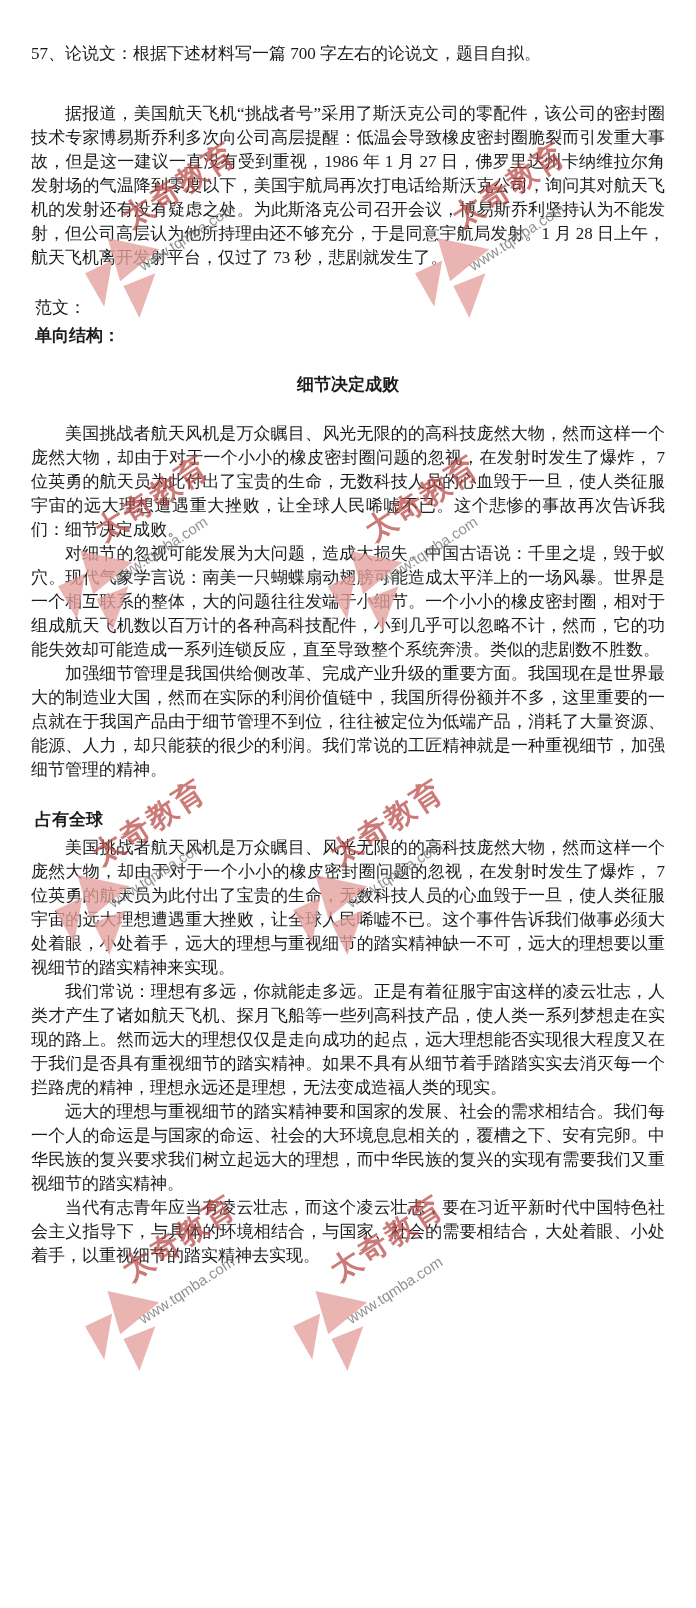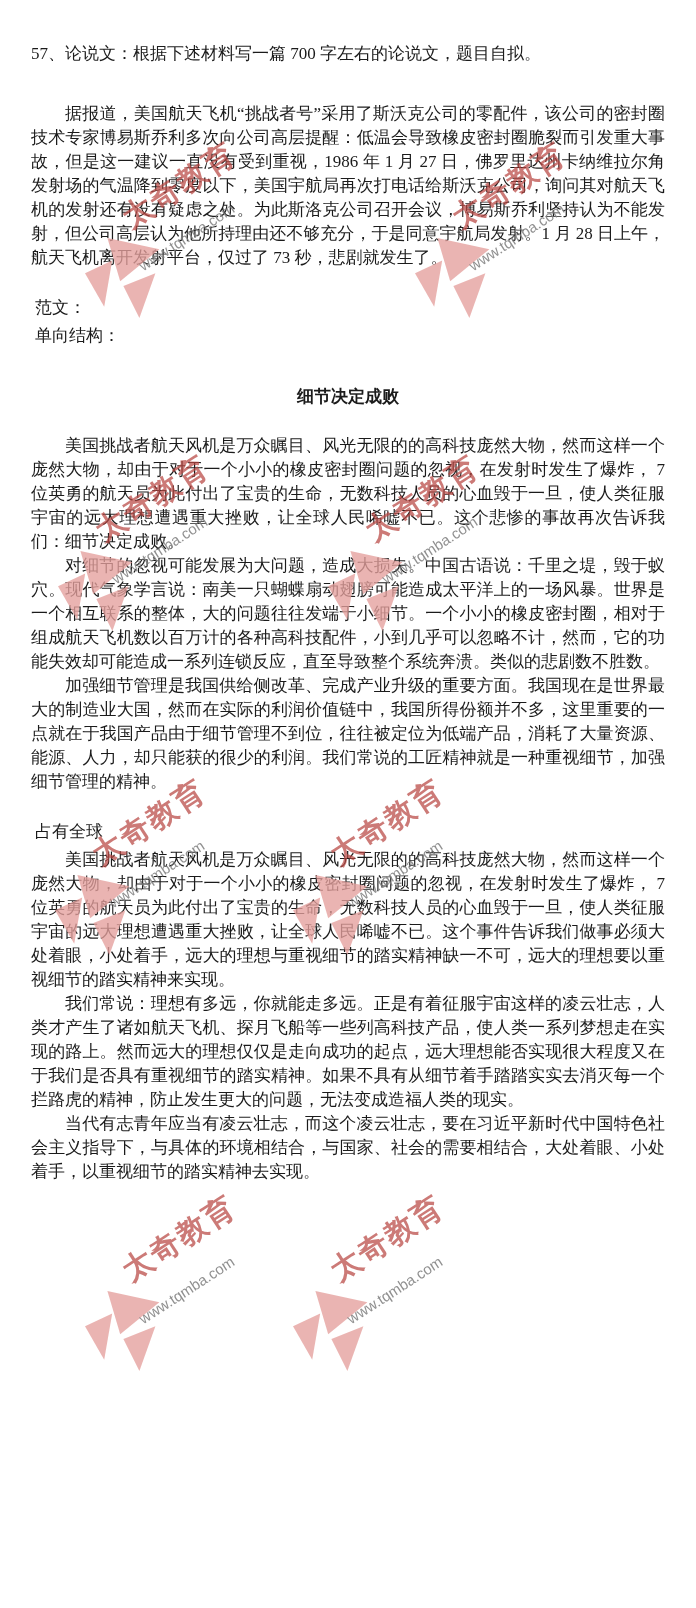--- a/index.html
+++ b/index.html
@@ -19,30 +19,30 @@
     padding:42px 31px 0 31px;
     font-size:17px;
     line-height:24px;
     text-align:justify;
   }
   .question { margin:0 0 26px 0; }
   .para { margin:0; text-indent:2em; }
   .material { margin-bottom:26px;margin-top:36px; }
   .label { margin:4px; }
   .bold {
-    font-weight:normal;
+    font-weight:bold;
     font-family:"Liberation Sans","DejaVu Sans",sans-serif;
   }
   .essay-title {
     font-size:17px;
     line-height:24px;
     text-align:center;
     font-weight:bold;
     font-family:"Liberation Sans","DejaVu Sans",sans-serif;
-    margin:37px 0 25px 0;
+    margin:25px 0 25px 0;
   }
   .essay-title.second { margin:0 0 25px 0; }
   .section2-label { margin-top:26px; }
 
   
   .watermark-layer {
     position:absolute; inset:0;
     z-index:2;
     pointer-events:none;
   }
@@ -88,21 +88,22 @@
     <p class="label">范文：</p>
     <p class="label bold">单向结构：</p>
 
     <h2 class="essay-title">细节决定成败</h2>
     <p class="para">美国挑战者航天风机是万众瞩目、风光无限的的高科技庞然大物，然而这样一个庞然大物，却由于对于一个小小的橡皮密封圈问题的忽视，在发射时发生了爆炸， 7 位英勇的航天员为此付出了宝贵的生命，无数科技人员的心血毁于一旦，使人类征服宇宙的远大理想遭遇重大挫败，让全球人民唏嘘不已。这个悲惨的事故再次告诉我们：细节决定成败。</p>
     <p class="para">对细节的忽视可能发展为大问题，造成大损失。中国古语说：千里之堤，毁于蚁穴。现代气象学言说：南美一只蝴蝶扇动翅膀可能造成太平洋上的一场风暴。世界是一个相互联系的整体，大的问题往往发端于小细节。一个小小的橡皮密封圈，相对于组成航天飞机数以百万计的各种高科技配件，小到几乎可以忽略不计，然而，它的功能失效却可能造成一系列连锁反应，直至导致整个系统奔溃。类似的悲剧数不胜数。</p>
     <p class="para">加强细节管理是我国供给侧改革、完成产业升级的重要方面。我国现在是世界最大的制造业大国，然而在实际的利润价值链中，我国所得份额并不多，这里重要的一点就在于我国产品由于细节管理不到位，往往被定位为低端产品，消耗了大量资源、能源、人力，却只能获的很少的利润。我们常说的工匠精神就是一种重视细节，加强细节管理的精神。</p>
 
     <p class="label bold section2-label">占有全球</p>
     <p class="para">美国挑战者航天风机是万众瞩目、风光无限的的高科技庞然大物，然而这样一个庞然大物，却由于对于一个小小的橡皮密封圈问题的忽视，在发射时发生了爆炸， 7 位英勇的航天员为此付出了宝贵的生命，无数科技人员的心血毁于一旦，使人类征服宇宙的远大理想遭遇重大挫败，让全球人民唏嘘不已。这个事件告诉我们做事必须大处着眼，小处着手，远大的理想与重视细节的踏实精神缺一不可，远大的理想要以重视细节的踏实精神来实现。</p>
-    <p class="para">我们常说：理想有多远，你就能走多远。正是有着征服宇宙这样的凌云壮志，人类才产生了诸如航天飞机、探月飞船等一些列高科技产品，使人类一系列梦想走在实现的路上。然而远大的理想仅仅是走向成功的起点，远大理想能否实现很大程度又在于我们是否具有重视细节的踏实精神。如果不具有从细节着手踏踏实实去消灭每一个拦路虎的精神，防止发生更大的问题，无法变成造福人类的现实。</p>
+    <p class="para">我们常说：理想有多远，你就能走多远。正是有着征服宇宙这样的凌云壮志，人类才产生了诸如航天飞机、探月飞船等一些列高科技产品，使人类一系列梦想走在实现的路上。然而远大的理想仅仅是走向成功的起点，远大理想能否实现很大程度又在于我们是否具有重视细节的踏实精神。如果不具有从细节着手踏踏实实去消灭每一个拦路虎的精神，理想永远还是理想，无法变成造福人类的现实。</p>
+    <p class="para">远大的理想与重视细节的踏实精神要和国家的发展、社会的需求相结合。我们每一个人的命运是与国家的命运、社会的大环境息息相关的，覆槽之下、安有完卵。中华民族的复兴要求我们树立起远大的理想，而中华民族的复兴的实现有需要我们又重视细节的踏实精神。</p>
     <p class="para">当代有志青年应当有凌云壮志，而这个凌云壮志，要在习近平新时代中国特色社会主义指导下，与具体的环境相结合，与国家、社会的需要相结合，大处着眼、小处着手，以重视细节的踏实精神去实现。</p>
   </div>
 
   <div class="watermark-layer">
     <div class="wm wm1">
       <svg class="wm-logo" viewBox="0 0 100 105" xmlns="http://www.w3.org/2000/svg">
         <polygon points="28,0 93,14 44,54" fill="#e5a09d"></polygon>
           <polygon points="0,44 34,28 24,86" fill="#e5a09d"></polygon>
           <polygon points="48,60 88,44 68,100" fill="#e5a09d"></polygon>
       </svg>

